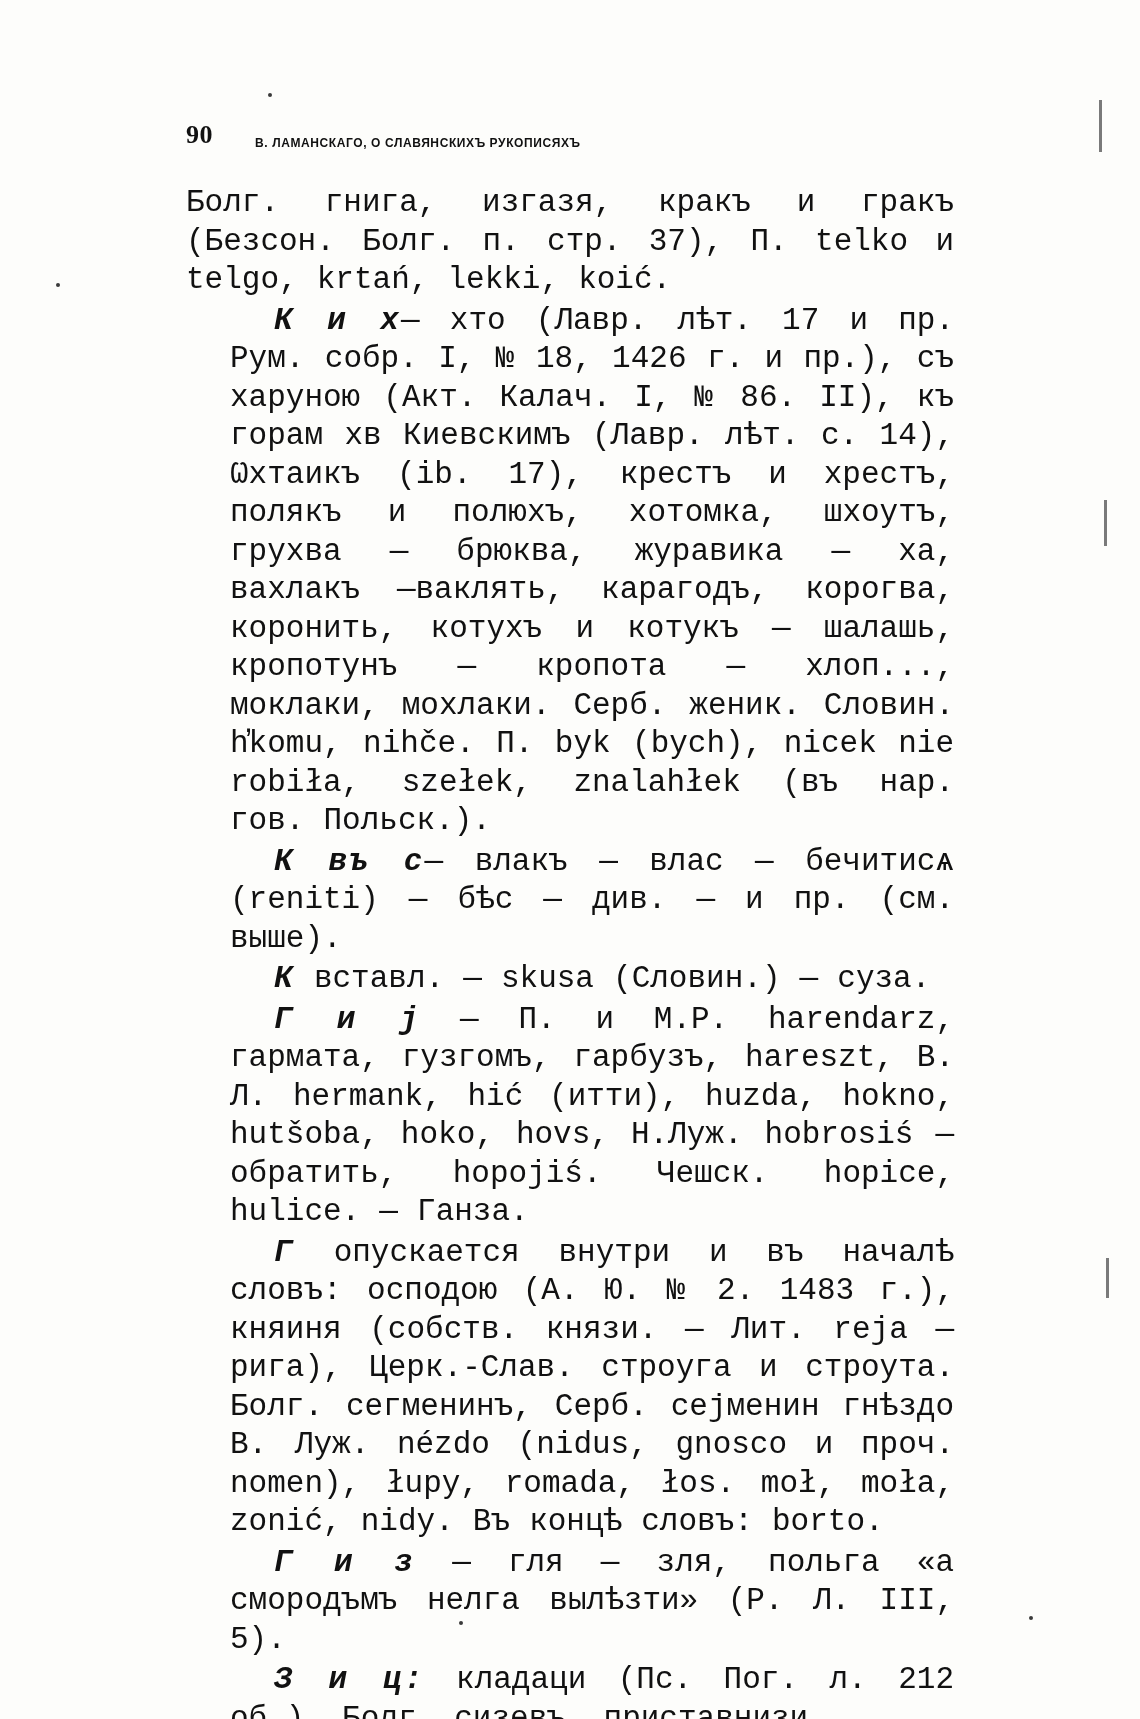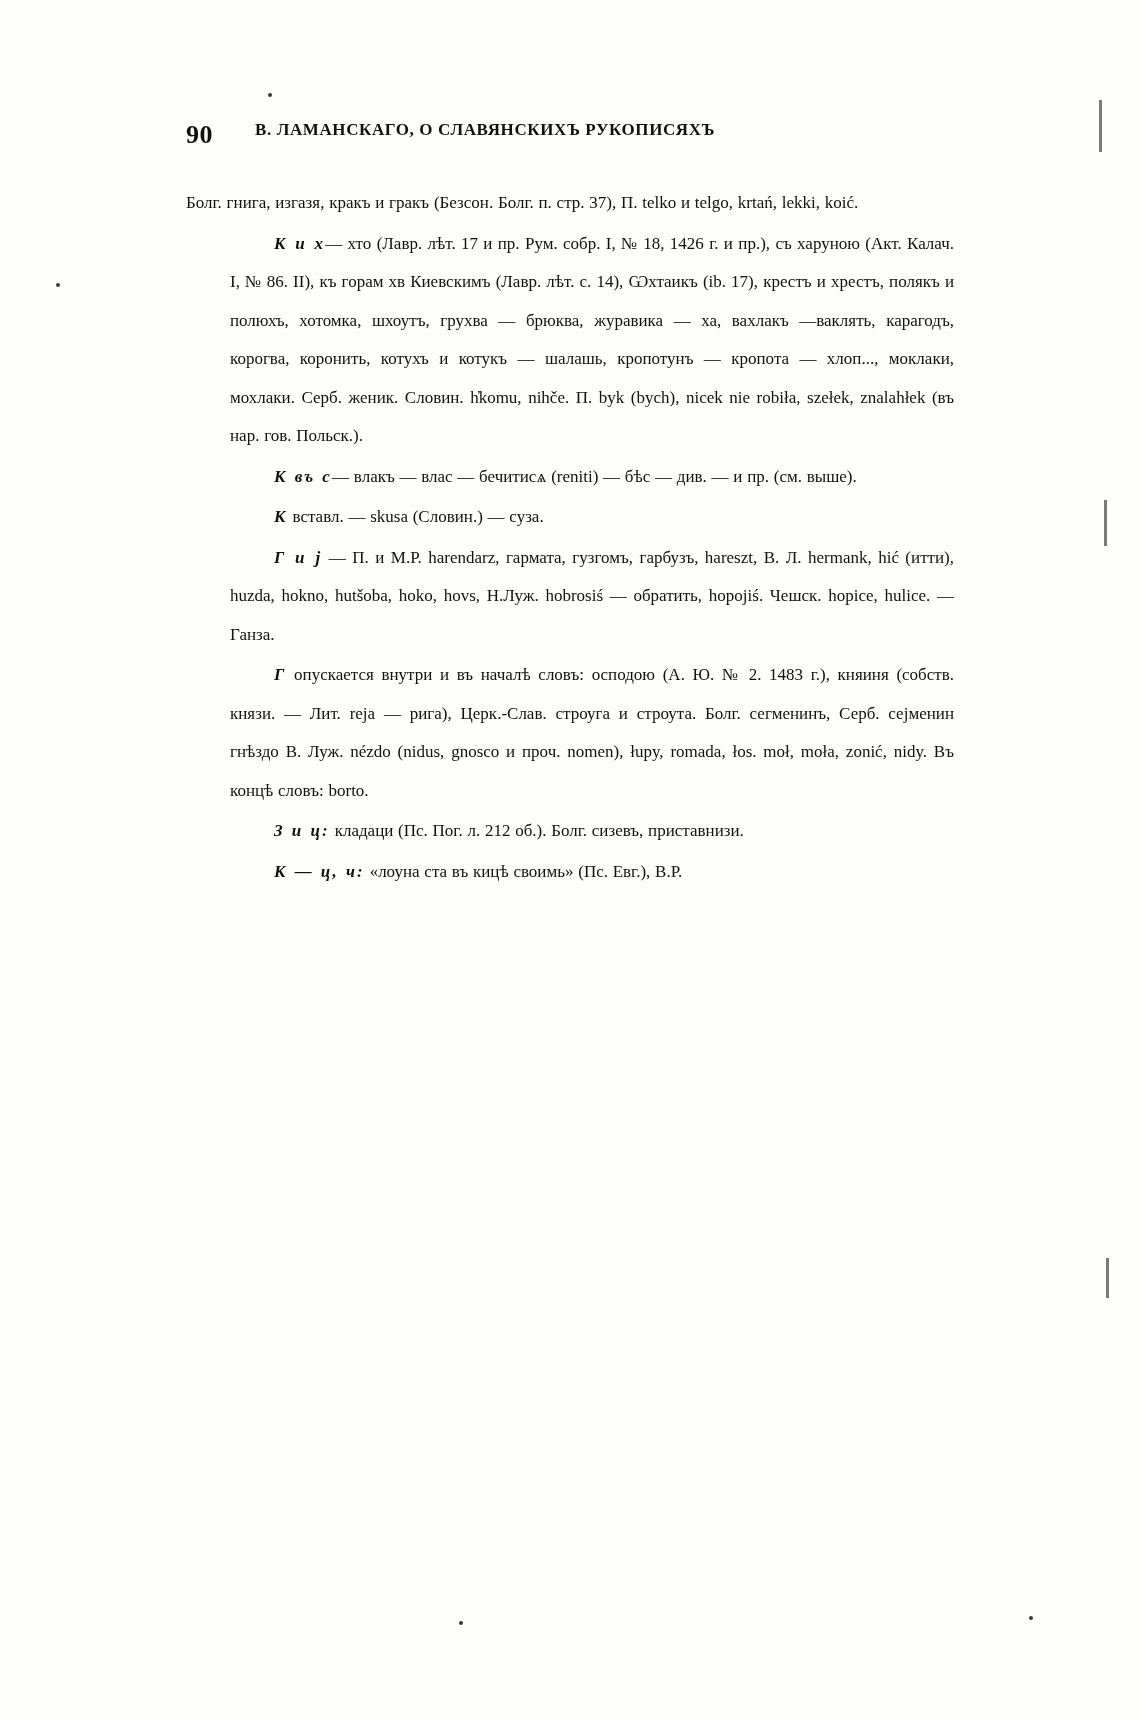--- a/index.html
+++ b/index.html
@@ -23,43 +23,44 @@
     background: #fdfdfb;
   }
   .content {
     position: absolute;
     left: 186px;
     top: 120px;
     width: 768px;
   }
   .header-row {
     display: flex;
-    align-items: flex-start;
+    align-items: flex-end;
     margin-bottom: 34px;
   }
   .page-number {
     font-family: "Liberation Serif", serif;
     font-size: 26px;
     font-weight: 700;
     letter-spacing: 0.5px;
     margin-right: 42px;
   }
   .running-head {
-    font-family: Liberation Serif, serif;
-    font-size: 17px;
+    font-family: Liberation Sans, sans-serif;
+    font-size: 12px;
     font-weight: 700;
     letter-spacing: 0.6px;
     text-transform: none;
   }
   .para {
-    font-size: 17px;
+    font-size: 31px;
     line-height: 38.5px;
     text-align: justify;
     margin: 0 0 2px 0;
     word-spacing: 0.5px;
+    font-family: Liberation Mono, monospace;
   }
   .para.indent {
     text-indent: 44px;
     margin-left: 44px;
   }
   .bi {
     font-style: italic;
     font-weight: 700;
   }
   .sp {
@@ -114,20 +115,23 @@
 
 
     <p class="para indent">
       <span class="bi sp">Г и j</span><span> — П. и М.Р. harendarz, гармата, гузгомъ, гарбузъ, hareszt, В. Л. hermank, hić (итти), huzda, hokno, hutšoba, hoko, hovs, Н.Луж. hobrosiś — обратить, hopojiś. Чешск. hopice, hulice. — Ганза.</span>
     </p>
 
     <p class="para indent">
       <span class="bi sp">Г</span><span> опускается внутри и въ началѣ словъ: осподою (А. Ю. № 2. 1483 г.), княиня (собств. князи. — Лит. reja — рига), Церк.-Слав. строуга и строута. Болг. сегменинъ, Серб. сејменин гнѣздо В. Луж. nézdo (nidus, gnosco и проч. nomen), łupy, romada, łos. mоł, mоłа, zonić, nidy. Въ концѣ словъ: borto.</span>
     </p>
 
+    <p class="para indent">
+      <span class="bi sp">Г и з</span><span> — гля — зля, польга «а смородъмъ нелга вылѣзти» (Р. Л. III, 5).</span>
+    </p>
 
     <p class="para indent">
       <span class="bi sp">З и ц:</span><span> кладаци (Пс. Пог. л. 212 об.). Болг. сизевъ, приставнизи.</span>
     </p>
 
 
     <p class="para indent">
       <span class="bi sp">К — ц, ч:</span><span> «лоуна ста въ кицѣ своимь» (Пс. Евг.), В.Р.</span>
     </p>
 

